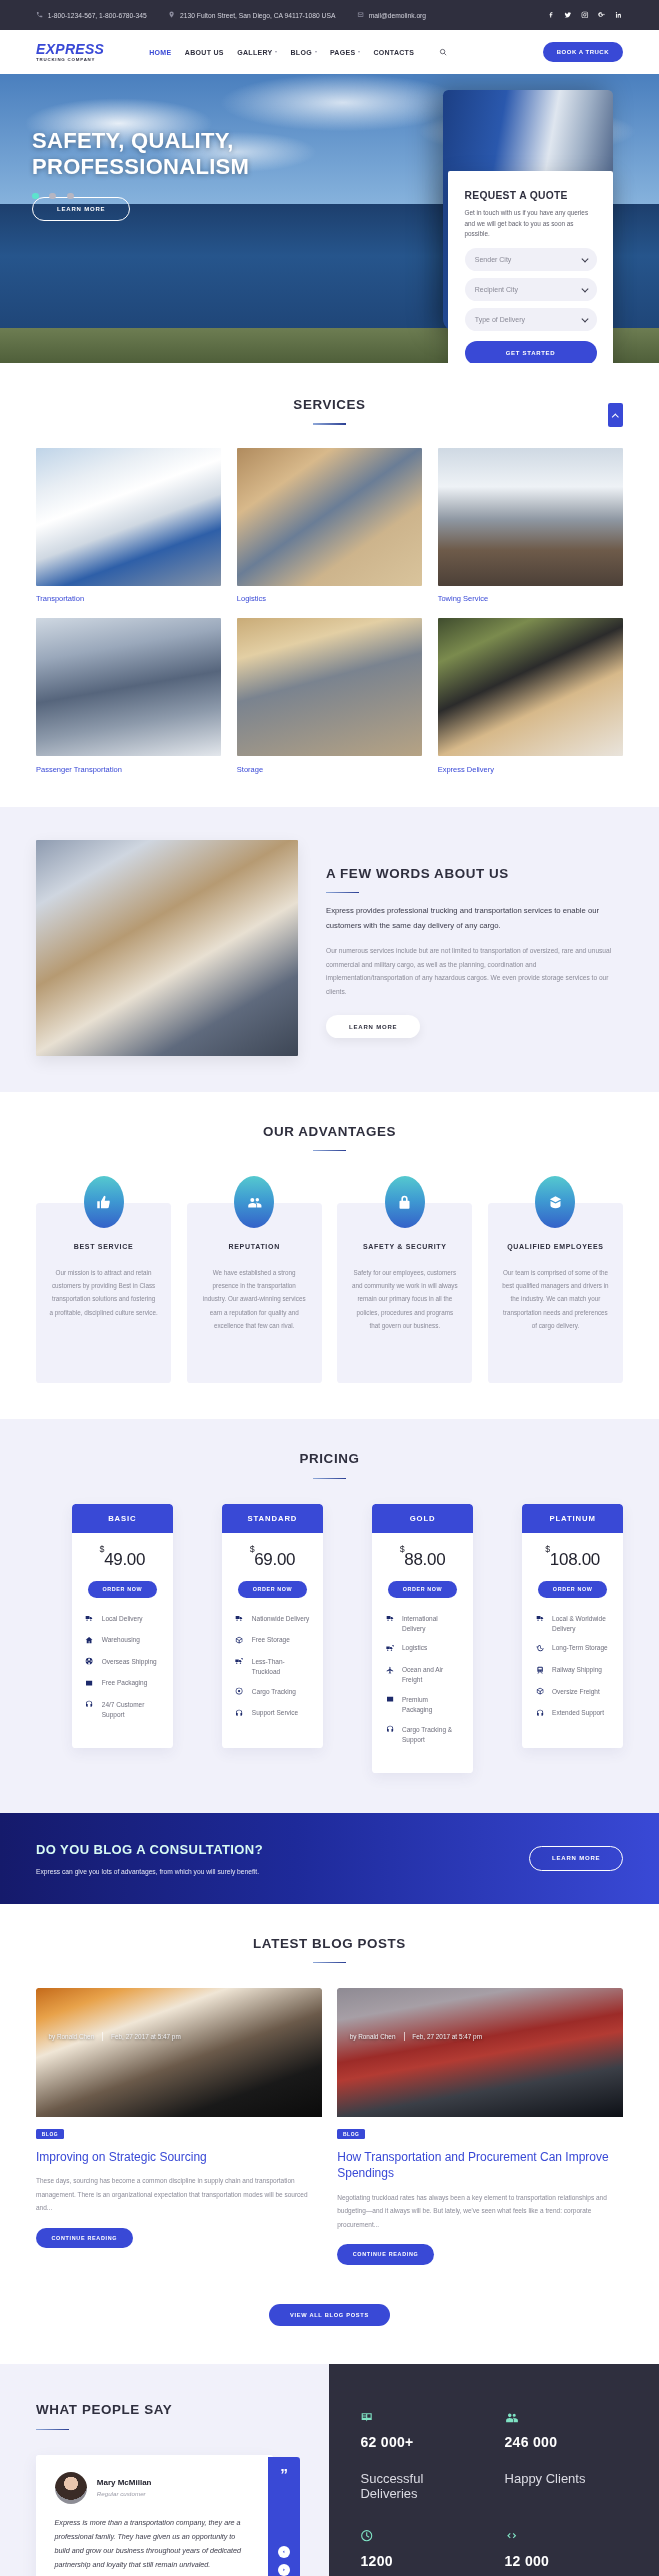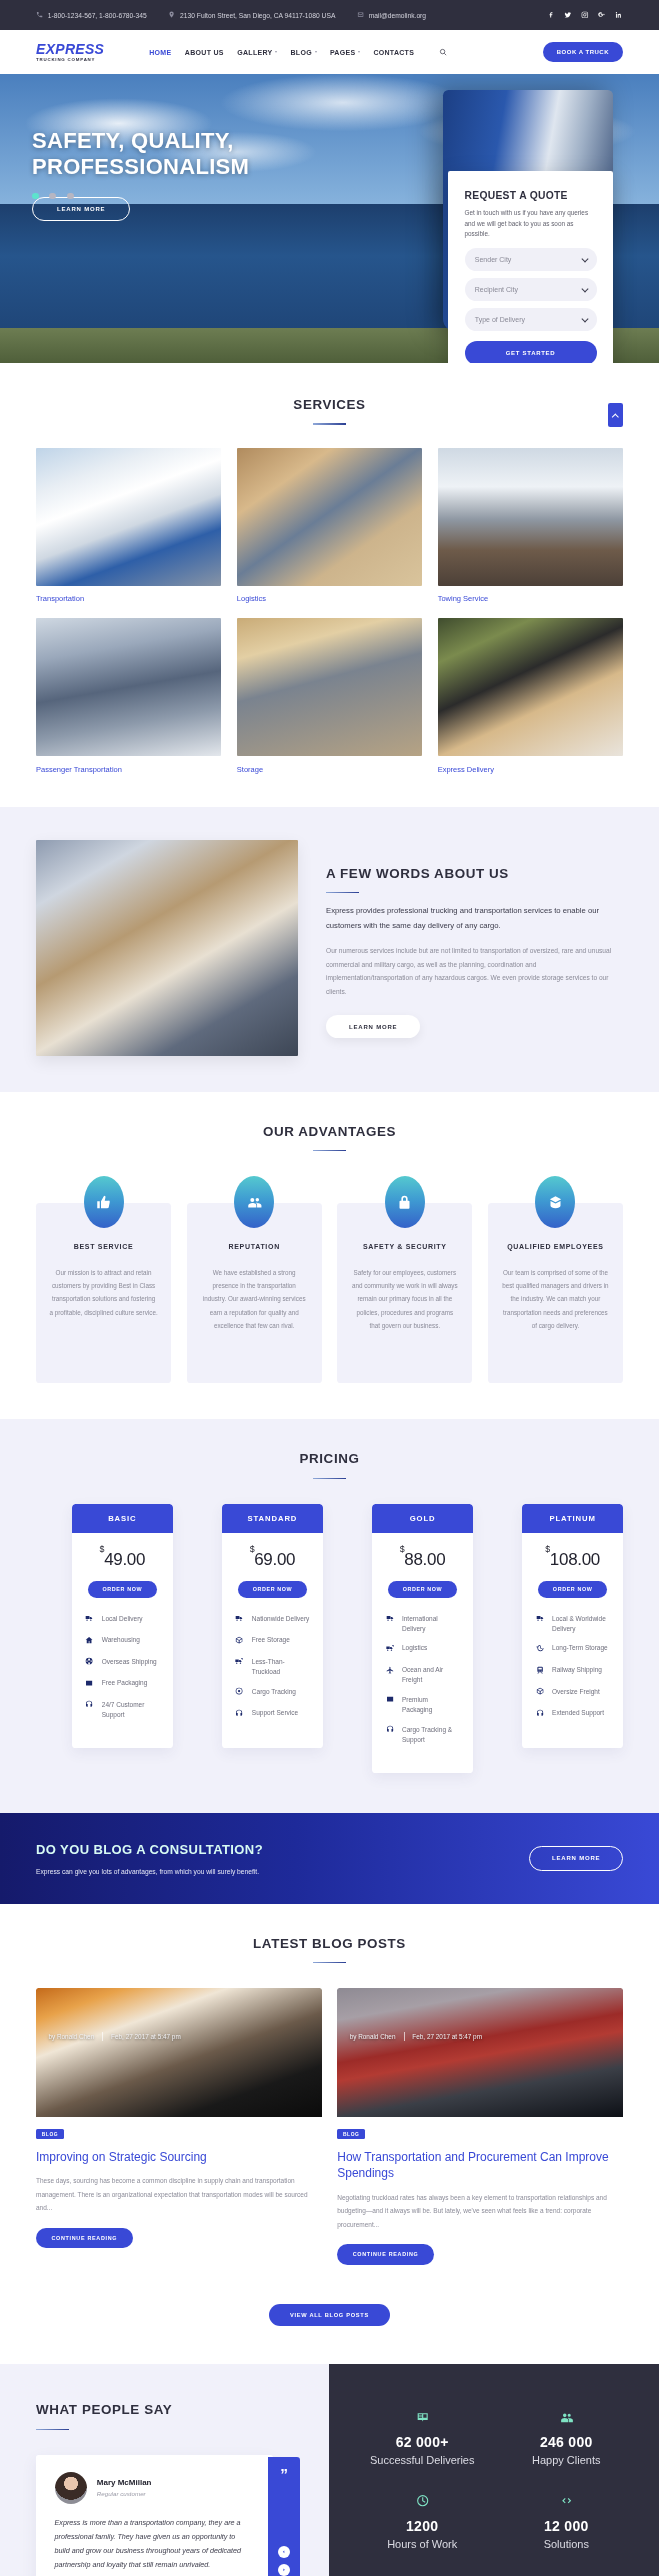--- a/index.html
+++ b/index.html
@@ -172,24 +172,24 @@
   .tname { font-size:8px; font-weight:bold; color:#23232f; }
   .trole { margin-top:2.6px; font-size:6.2px; font-style:italic; color:#9a9aa7; }
   .tquote { margin-top:12.4px; font-size:7.2px; line-height:1.95; font-style:italic; color:#3b3b4a; }
   .tside { position:absolute; right:-27px; top:2.1px; bottom:2.1px; width:32px; background:#3949d6; border-radius:0 3.1px 3.1px 0;
     display:flex; flex-direction:column; align-items:center; justify-content:space-between; padding:11.3px 0 13.4px; }
   .tside .qm { color:#fff; font-size:15.5px; font-weight:bold; line-height:.7; }
   .tnavs { display:flex; flex-direction:column; gap:6.7px; }
   .tnav { width:12px; height:12px; border-radius:50%; background:#fff; display:flex; align-items:center; justify-content:center; cursor:pointer; }
   .tnav svg { width:5.7px; height:5.7px; fill:#3949d6; }
   .stats { display:grid; grid-template-columns:1fr 1fr; gap:28px 20.6px; margin-top:8.2px; }
-  .stat { text-align:center; }
+  .stat { text-align:left; }
   .stat svg { width:13.4px; height:13.4px; fill:#7fe3c4; }
   .stat .num { margin-top:8.2px; font-size:14px; font-weight:bold; color:#fff; letter-spacing:0.3px; }
-  .stat .lbl { margin-top:4px; font-size:11px; color:#dcdce4; }
+  .stat .lbl { margin-top:21px; font-size:13px; color:#dcdce4; }
 </style>
 </head>
 <body>
 
 <div class="wrap">
 
   <div class="topbar">
     <div class="container">
       <div class="tb-item">
         <span><svg viewBox="0 0 24 24">

